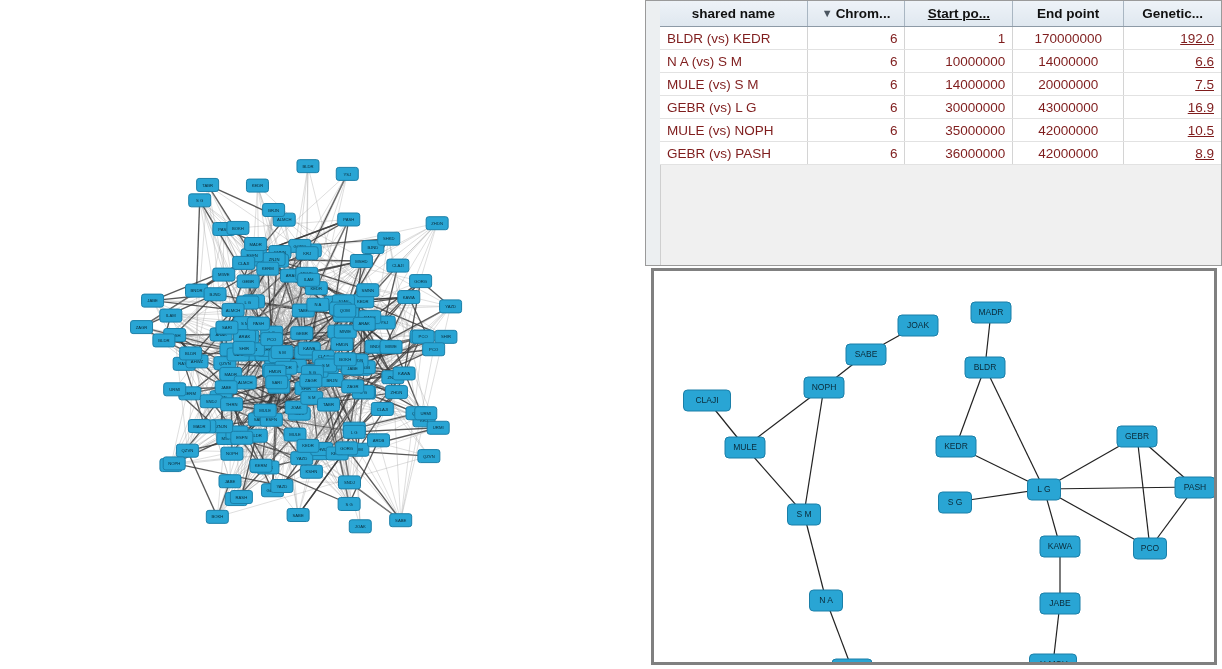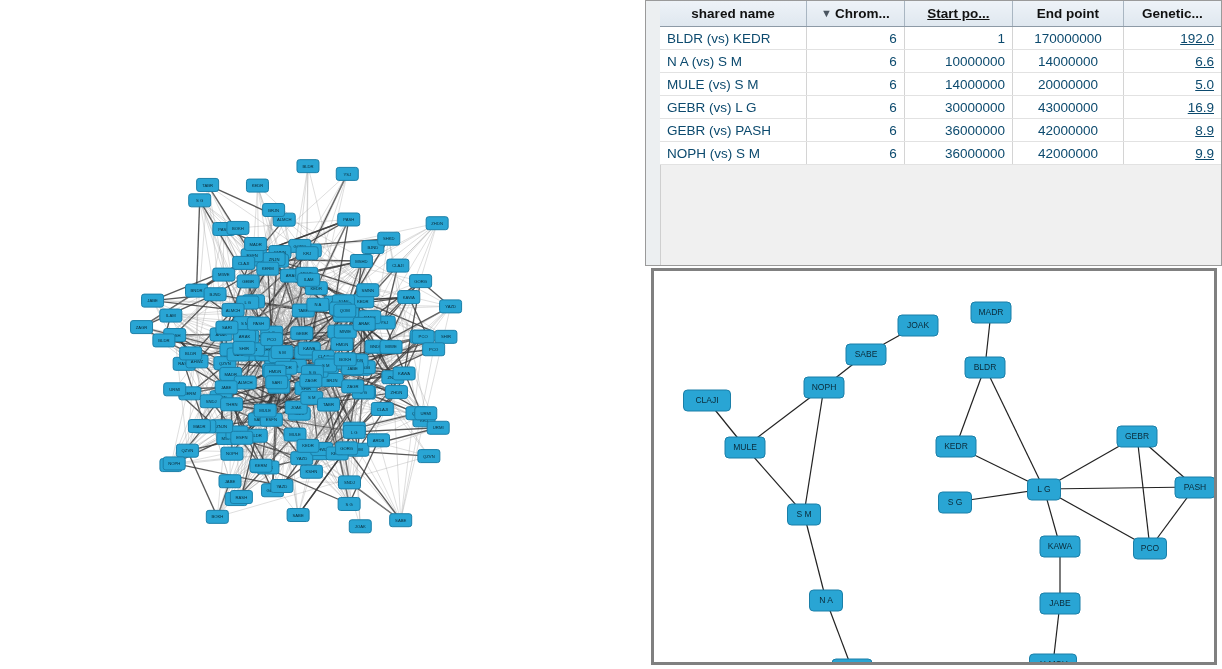--- a/index.html
+++ b/index.html
@@ -78,21 +78,21 @@
     color: #4a5560;
     font-size: 11px;
     vertical-align: 1px;
   }
   table.grid tbody td {
     height: 22px;
     border-right: 1px solid #d4d4d4;
     border-bottom: 1px solid #e2e2e2;
     padding: 0 7px;
     white-space: nowrap;
-    color: #0c4a6e;
+    color: #7f1d1d;
     background: #ffffff;
   }
   table.grid tbody td:last-child { border-right: none; }
   td.c-name  { text-align: left;  width: 148px; }
   td.c-chrom { text-align: right; width: 92px; }
   td.c-start { text-align: right; width: 112px; }
   td.c-end   { text-align: center; width: 112px; }
   td.c-gen   { text-align: right; width: 97px; text-decoration: underline; }
   th.c-name  { width: 148px; }
   th.c-chrom { width: 92px; }
@@ -1674,42 +1674,42 @@
               <td class="c-chrom">6</td>
               <td class="c-start">10000000</td>
               <td class="c-end">14000000</td>
               <td class="c-gen">6.6</td>
             </tr>
             <tr>
               <td class="c-name">MULE (vs) S M</td>
               <td class="c-chrom">6</td>
               <td class="c-start">14000000</td>
               <td class="c-end">20000000</td>
-              <td class="c-gen">5.0</td>
+              <td class="c-gen">7.5</td>
             </tr>
             <tr>
               <td class="c-name">GEBR (vs) L G</td>
               <td class="c-chrom">6</td>
               <td class="c-start">30000000</td>
               <td class="c-end">43000000</td>
               <td class="c-gen">16.9</td>
             </tr>
             <tr>
+              <td class="c-name">MULE (vs) NOPH</td>
+              <td class="c-chrom">6</td>
+              <td class="c-start">35000000</td>
+              <td class="c-end">42000000</td>
+              <td class="c-gen">10.5</td>
+            </tr>
+            <tr>
               <td class="c-name">GEBR (vs) PASH</td>
               <td class="c-chrom">6</td>
               <td class="c-start">36000000</td>
               <td class="c-end">42000000</td>
               <td class="c-gen">8.9</td>
-            </tr>
-            <tr>
-              <td class="c-name">NOPH (vs) S M</td>
-              <td class="c-chrom">6</td>
-              <td class="c-start">36000000</td>
-              <td class="c-end">42000000</td>
-              <td class="c-gen">9.9</td>
             </tr>
           </tbody>
       </table>
     </div>
 
     <div id="subnetwork-panel">
       <svg width="560" height="391" viewBox="0 0 560 391">
         <g id="sub-edges" stroke="#222" stroke-width="1.2" fill="none">
             <line x1="264" y1="54" x2="212" y2="83"></line>
             <line x1="212" y1="83" x2="170" y2="116"></line>

